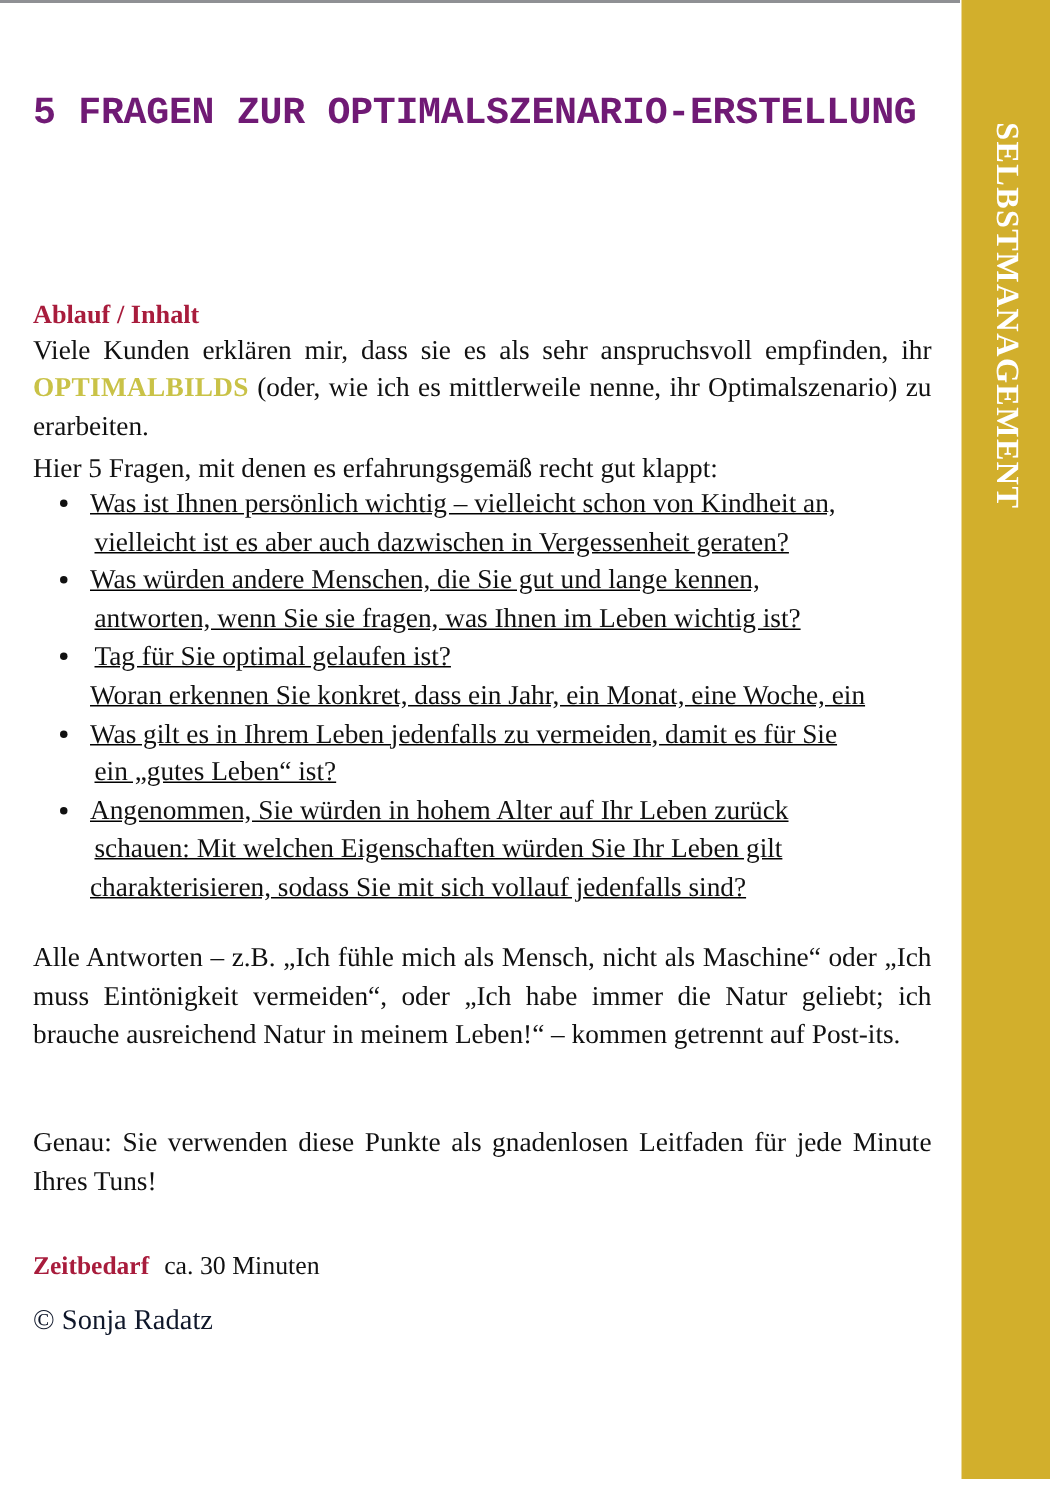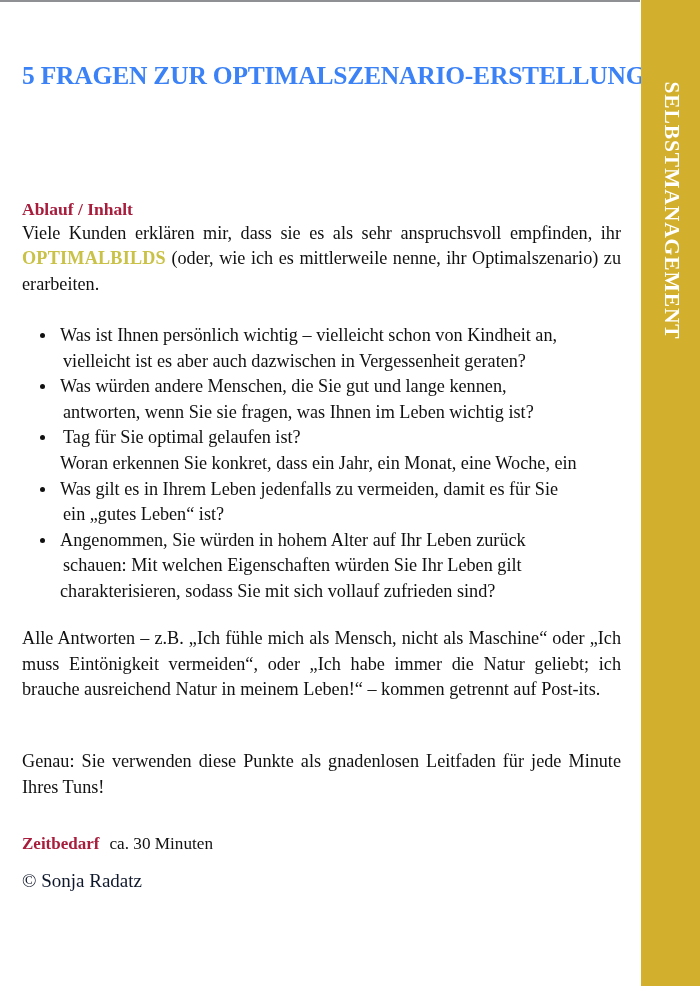--- a/index.html
+++ b/index.html
@@ -88,22 +88,22 @@
     width: 599px;
   }
 
   h1#doc-title {
     margin: 0;
     padding: 0;
     position: absolute;
     top: 62px;
     left: 22px;
     width: 610px;
-    color: #3b82f6;
-    font-family: Liberation Serif, serif;
+    color: #701a75;
+    font-family: Liberation Mono, monospace;
     font-weight: bold;
     font-size: 25.5px;
     letter-spacing: -0.2px;
     line-height: 1.1;
     white-space: nowrap;
   }
 
   .sec-head {
     color: #a81c3c;
     font-weight: bold;
@@ -140,20 +140,21 @@
   #blk-bullets     { top: 323px; }
   #blk-antworten   { top: 626px; }
   #blk-undwas      { top: 749px; }
   #blk-zeitbedarf  { top: 834px; }
   #blk-copyright   { top: 870px; }
 
   ul.qlist {
     list-style: none;
     margin: 0;
     padding: 0;
+    text-decoration: underline;
   }
   ul.qlist li {
     position: relative;
     padding-left: 21px;
     margin: 0 0 0 17px;
     color: #111111;
     font-size: 18.2px;
     line-height: 25.6px;
     font-family: "Liberation Serif", "DejaVu Serif", serif;
   }
@@ -206,20 +207,23 @@
   <div id="content">
 
     <h1 id="doc-title">5 FRAGEN ZUR OPTIMALSZENARIO-ERSTELLUNG</h1>
 
 
     <div class="col" id="blk-ablauf">
       <div class="sec-head">Ablauf / Inhalt</div>
       <p class="body-text justified"><span>Viele Kunden erklären mir, dass sie es als sehr anspruchsvoll empfinden, ihr </span><span class="hl-gold">OPTIMALBILDS</span><span> (oder, wie ich es mittlerweile nenne, ihr Optimalszenario) zu erarbeiten.</span></p>
     </div>
 
+    <div class="col" id="blk-hier">
+      <div class="body-text">Hier 5 Fragen, mit denen es erfahrungsgemäß recht gut klappt:</div>
+    </div>
 
     <div class="col" id="blk-bullets">
       <ul class="qlist">
 
         <li>
           <span class="bullet-dot"></span>
           <span class="q-line">Was ist Ihnen persönlich wichtig – vielleicht schon von Kindheit an,</span>
           <span class="q-line ind">vielleicht ist es aber auch dazwischen in Vergessenheit geraten?</span>
         </li>
 
@@ -238,21 +242,21 @@
         <li>
           <span class="bullet-dot"></span>
           <span class="q-line">Was gilt es in Ihrem Leben jedenfalls zu vermeiden, damit es für Sie</span>
           <span class="q-line ind">ein „gutes Leben“ ist?</span>
         </li>
 
         <li>
           <span class="bullet-dot"></span>
           <span class="q-line">Angenommen, Sie würden in hohem Alter auf Ihr Leben zurück</span>
           <span class="q-line ind">schauen: Mit welchen Eigenschaften würden Sie Ihr Leben gilt</span>
-          <span class="q-line">charakterisieren, sodass Sie mit sich vollauf zufrieden sind?</span>
+          <span class="q-line">charakterisieren, sodass Sie mit sich vollauf jedenfalls sind?</span>
         </li>
 
       </ul>
     </div>
 
     <div class="col" id="blk-antworten">
       <p class="body-text justified">Alle Antworten – z.B. „Ich fühle mich als Mensch, nicht als Maschine“ oder „Ich muss Eintönigkeit vermeiden“, oder „Ich habe immer die Natur geliebt; ich brauche ausreichend Natur in meinem Leben!“ – kommen getrennt auf Post-its.</p>
     </div>
 
     <div class="col" id="blk-undwas">

